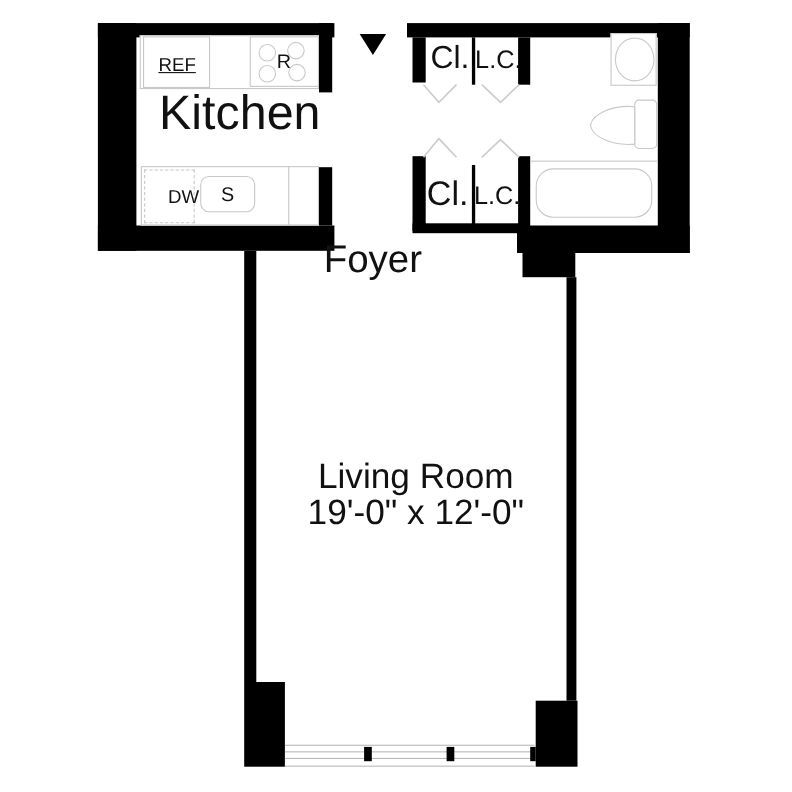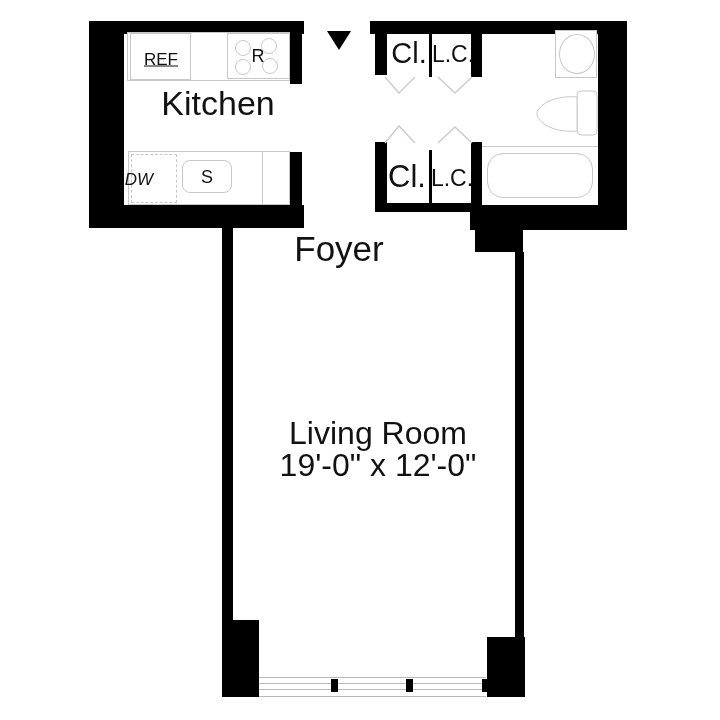--- a/index.html
+++ b/index.html
@@ -93,28 +93,28 @@
   </svg>
 
   <div class="hline" style="left:259px;top:677px;width:227px;"></div>
   <div class="hline" style="left:259px;top:683px;width:227px;"></div>
   <div class="hline" style="left:259px;top:689px;width:227px;"></div>
   <div class="hline" style="left:259px;top:696px;width:227px;"></div>
   <div class="mullion" style="left:331px;top:679px;width:7px;height:13px;"></div>
   <div class="mullion" style="left:406px;top:679px;width:7px;height:13px;"></div>
   <div class="mullion" style="left:482px;top:679px;width:5px;height:13px;"></div>
 
-  <div class="label" style="left:218px;top:103px;font-size:34px;">Kitchen</div>
-  <div class="label" style="left:339px;top:236px;font-size:35px;margin-top:12px;">Foyer</div>
+  <div class="label" style="left:218px;top:103px;font-size:44px;">Kitchen</div>
+  <div class="label" style="left:339px;top:236px;font-size:35px;">Foyer</div>
   <div class="label" style="left:378px;top:433px;font-size:32px;">Living Room</div>
   <div class="label" style="left:378px;top:465px;font-size:32px;">19'-0" x 12'-0"</div>
 
   <div class="label" style="left:409px;top:53px;font-size:29px;">Cl.</div>
   <div class="label" style="left:453px;top:54px;font-size:23px;">L.C.</div>
   <div class="label" style="left:407px;top:176px;font-size:31px;">Cl.</div>
   <div class="label" style="left:452px;top:178px;font-size:23px;">L.C.</div>
 
   <div class="label" style="left:161px;top:59px;font-size:17px;text-decoration:underline;">REF</div>
   <div class="label" style="left:258px;top:56px;font-size:18px;">R</div>
-  <div class="label" style="left:139px;top:179px;font-size:17px;font-style:italic;">DW</div>
+  <div class="label" style="left:167px;top:179px;font-size:17px;">DW</div>
   <div class="label" style="left:207px;top:177px;font-size:18px;">S</div>
 
 </div>
 
 </body></html>

